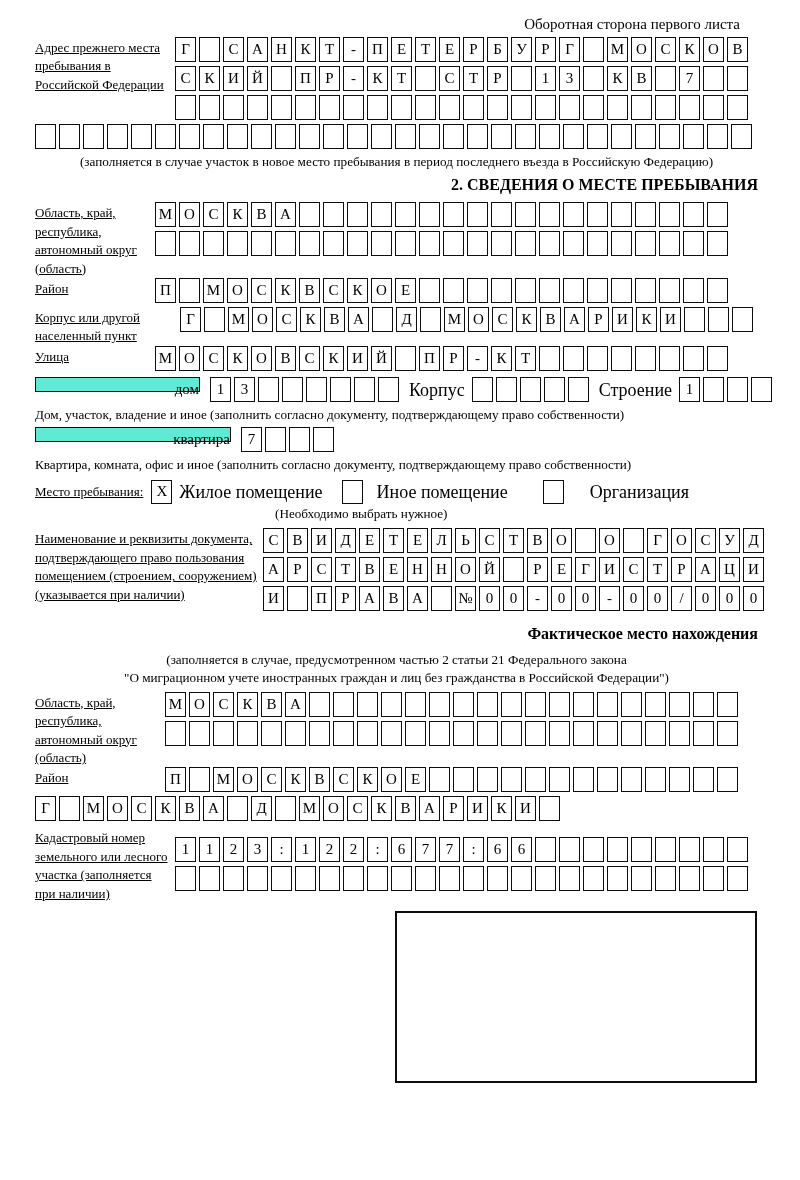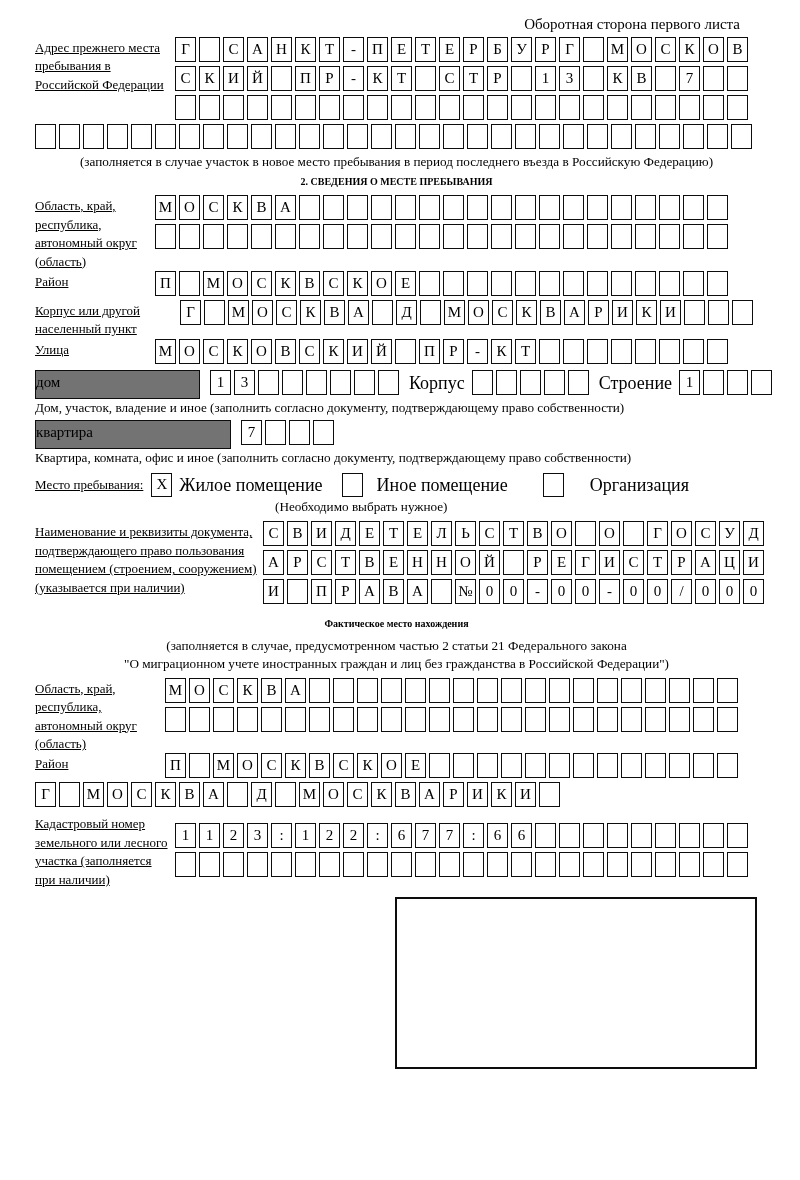--- a/index.html
+++ b/index.html
@@ -21,26 +21,26 @@
   .cellrow{ display:flex; margin-bottom:4px; }
   .cell{
     flex:none; box-sizing:border-box;
     width:21px; height:25px; margin-right:3px;
     border:1.5px solid #0d0d0d;
     font-size:15px; line-height:22px; text-align:center;
     background:#fff;
   }
   .note{ font-size:13.2px; line-height:1.3; }
   .center{ text-align:center; }
-  .title{ font-size:10px; font-weight:bold; text-align:center; margin:6px 0 8px 0;}
+  .title{ font-size:16px; font-weight:bold; text-align:right; margin:6px 0 8px 0;}
   .wordbox{
     box-sizing:border-box; flex:none;
-    border:1.5px solid #0d0d0d; height:29px;
-    font-size:15px; line-height:23px; text-align:left;
-    background:#737373;
+    border:1.5px solid #0d0d0d; height:15px;
+    font-size:15px; line-height:23px; text-align:right;
+    background:#5eead4;
   }
   .inlbl{ font-size:18px; line-height:26px; padding:0 7px; flex:none;}
   .chk{
     flex:none; box-sizing:border-box;
     width:21px; height:24px; border:1.5px solid #0d0d0d;
     font-size:15px; line-height:21px; text-align:center; background:#fff;
   }
   .stamp-box{
     box-sizing:border-box;
     width:362px; height:172px;

